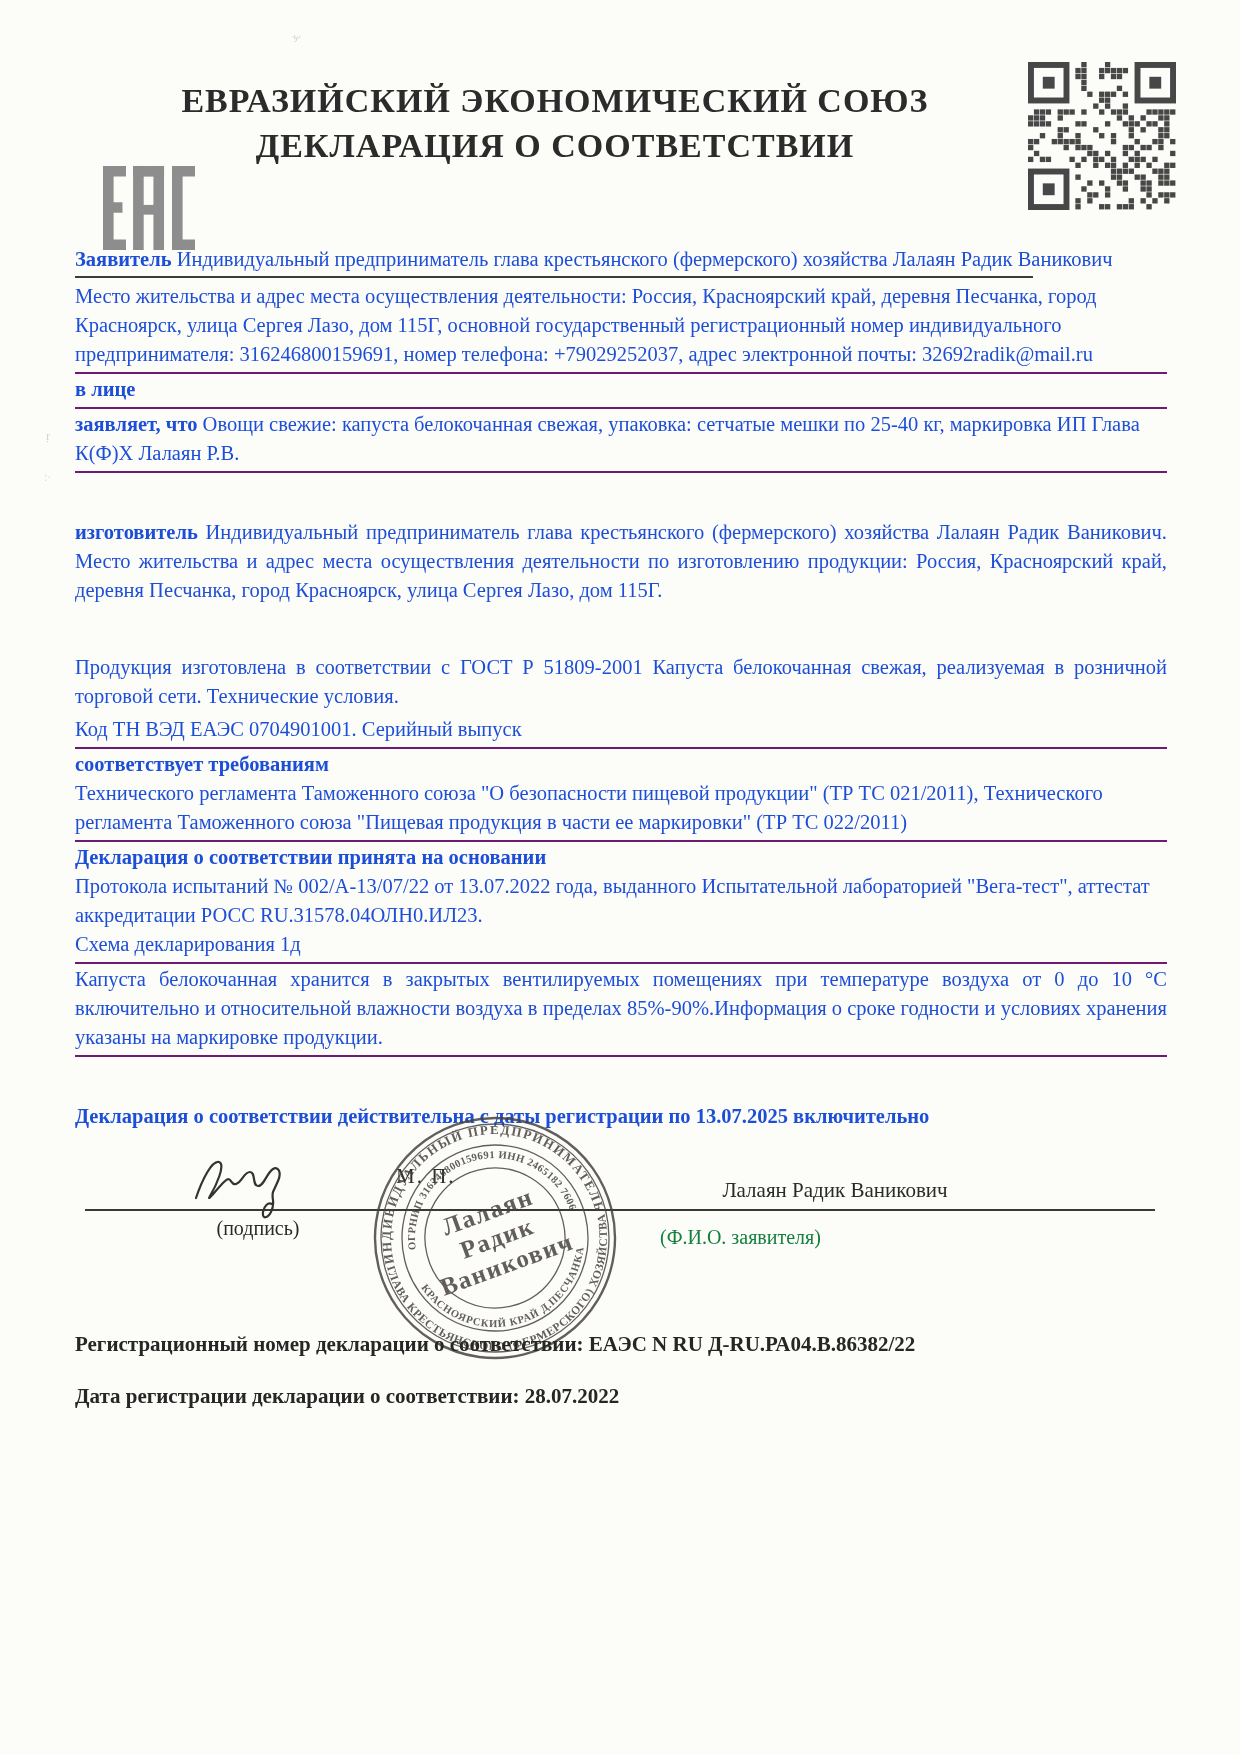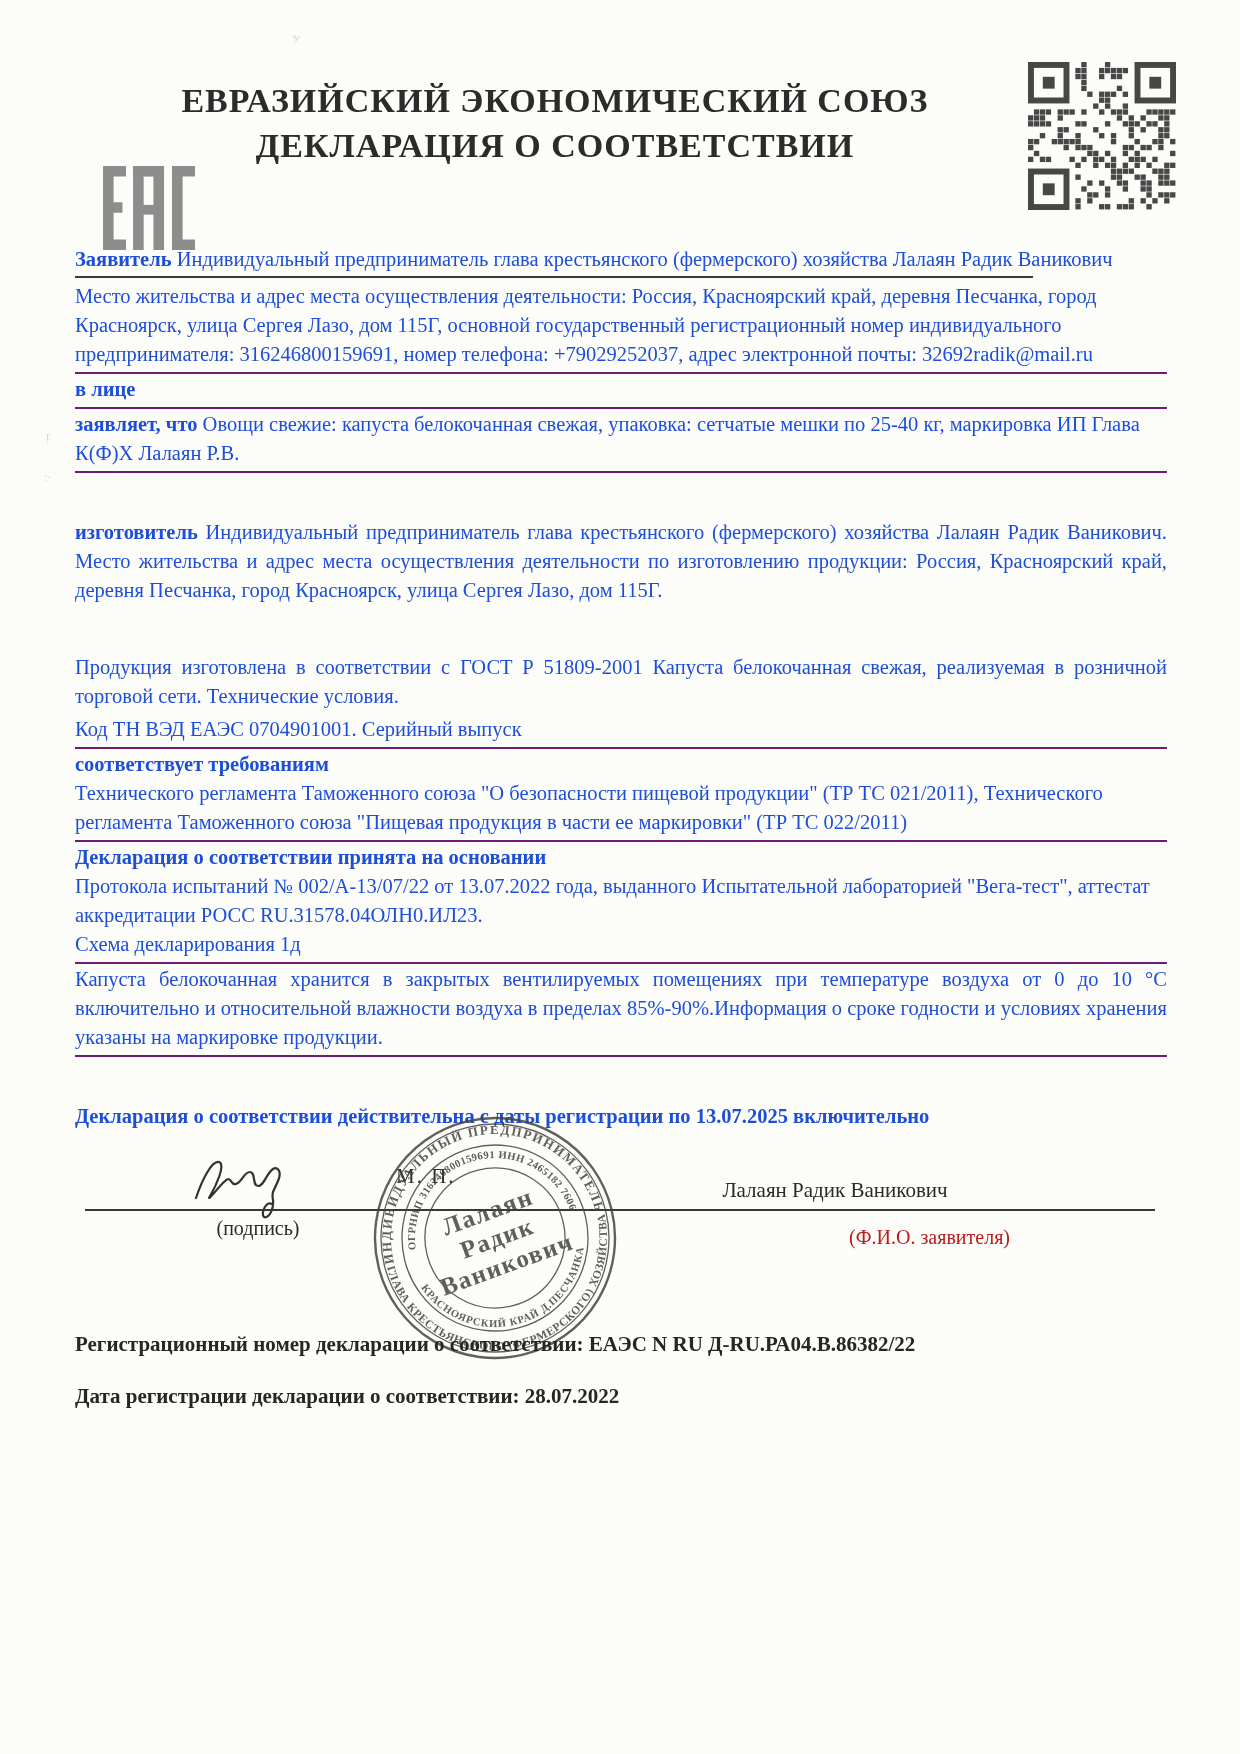--- a/index.html
+++ b/index.html
@@ -20,21 +20,21 @@
   .lead{font-weight:bold;}
   .just{text-align:justify;}
   .para-gap{}
   .bold-line{font-weight:bold;}
   
   .sig-line{position:absolute;left:85px;top:1209px;width:1070px;height:2px;background:#383838;}
   .sig-squiggle{position:absolute;left:192px;top:1152px;}
   .caption-podpis{position:absolute;left:198px;top:1217px;width:120px;text-align:center;
                   font-size:20px;color:#2a2a2a;}
   .fio-name{position:absolute;left:660px;top:1178px;width:350px;text-align:center;font-size:21px;color:#2a2a2a;font-family:Liberation Serif, serif;}
-  .caption-fio{position:absolute;left:660px;top:1226px;width:350px;text-align:right;font-size:20px;color:#b91c1c;}
+  .caption-fio{position:absolute;left:660px;top:1226px;width:350px;text-align:left;font-size:20px;color:#15803d;}
   .mp-label{position:absolute;left:396px;top:1164px;font-size:21px;letter-spacing:2px;color:#2f2f2f;}
   .stamp{position:absolute;left:370px;top:1113px;opacity:.84;}
   
   .reg-line{position:absolute;left:75px;font-weight:bold;font-size:21px;color:#262626;}
   .reg-number{top:1332px;}
   .reg-date{top:1384px;}
   
   .artifact{position:absolute;color:#9a9a9a;font-size:15px;}
   .a1{left:293px;top:30px;transform:rotate(-20deg);opacity:.55;}
   .a2{left:46px;top:428px;opacity:.4;font-size:13px;}

